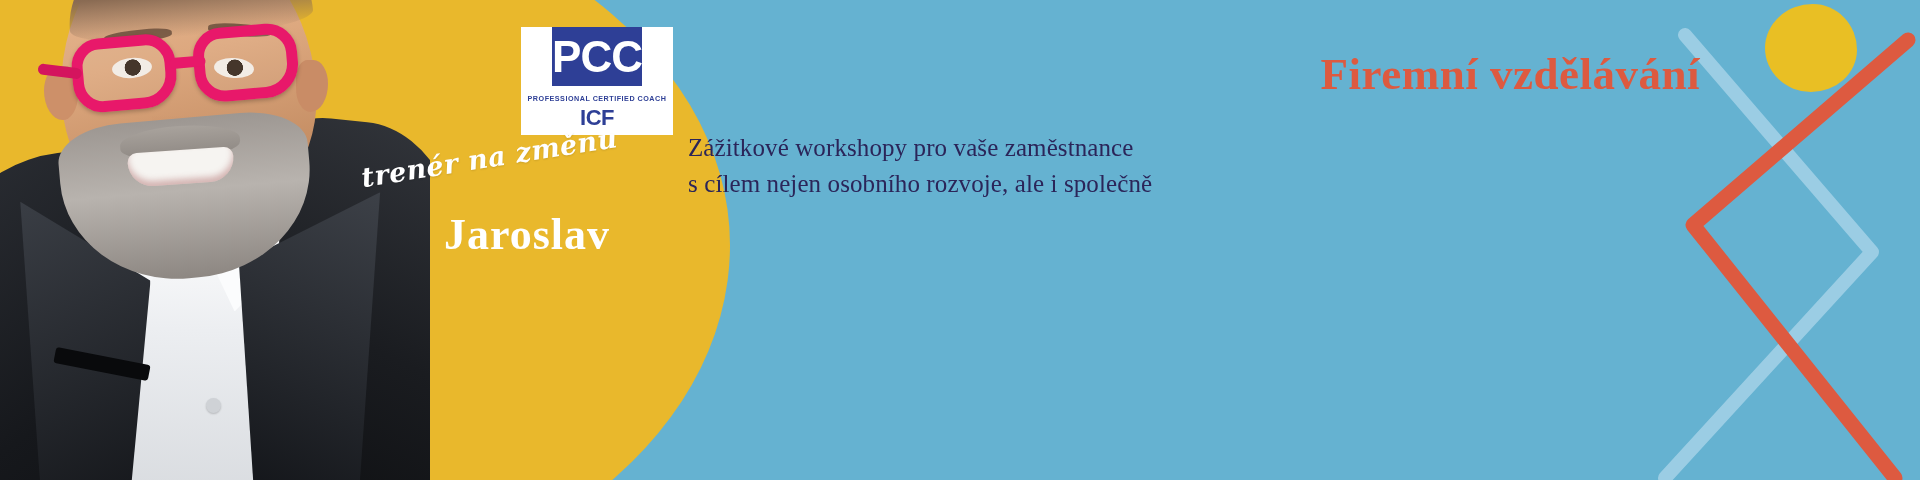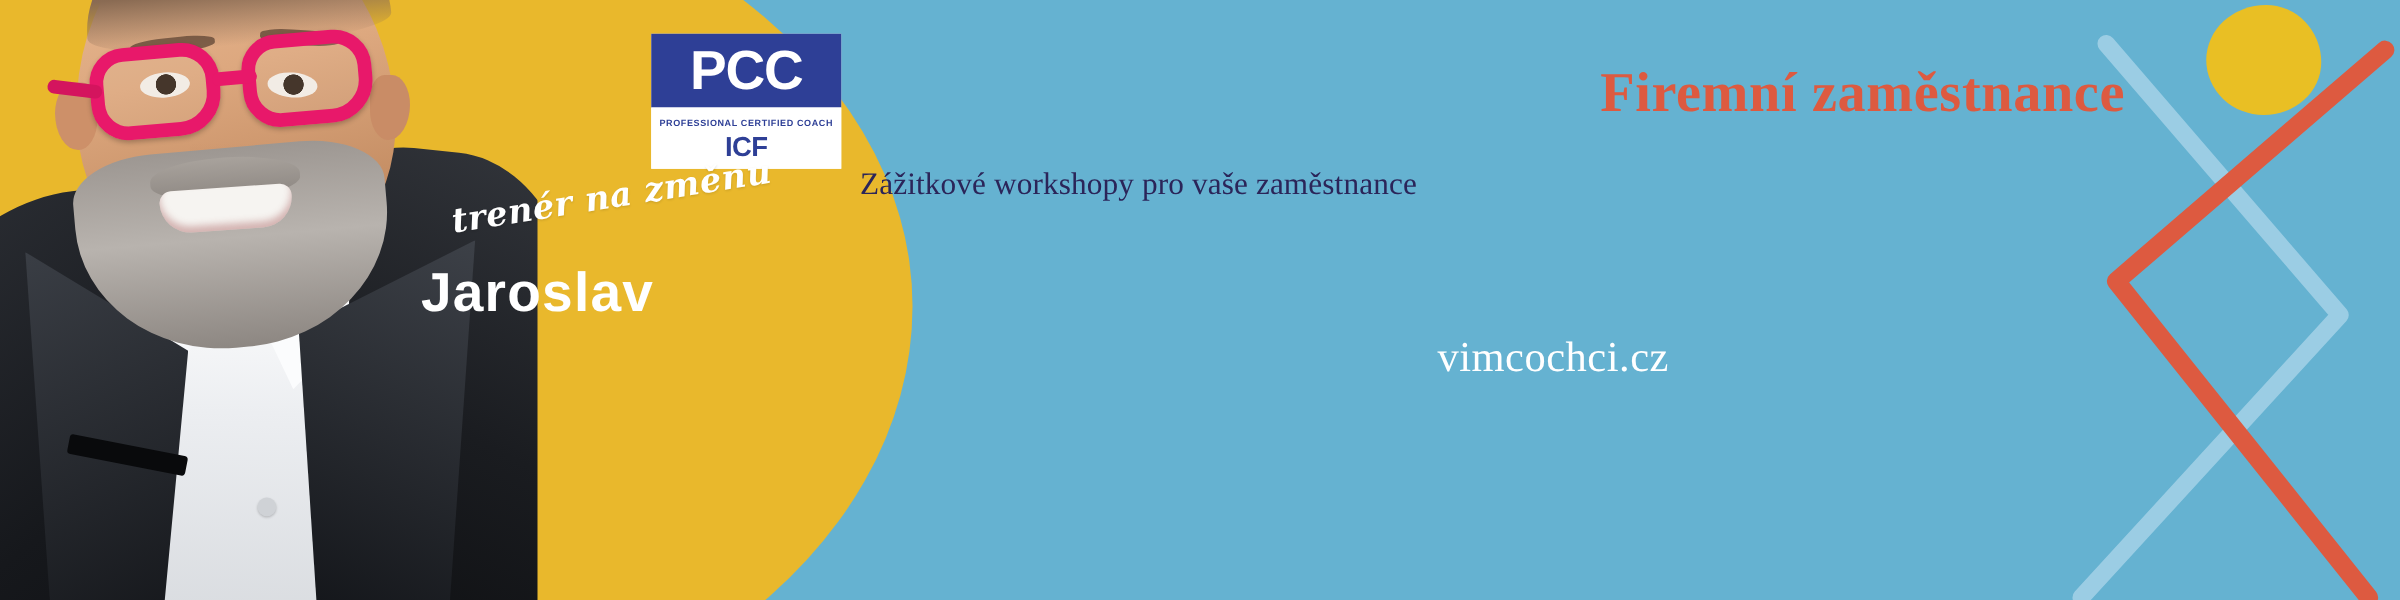--- a/index.html
+++ b/index.html
@@ -213,21 +213,21 @@
     background: #cfd2d6; box-shadow: 0 1px 2px rgba(0,0,0,.2);
   }
 
   
   .pcc-logo {
     position: absolute;
     left: 521px; top: 27px;
     width: 152px; height: 108px;
     background: #ffffff;
     z-index: 6;
-    display: flex; flex-direction: column;
+    display: flex; flex-direction: column; align-items: center;
   }
   .pcc-top {
     height: 59px; background: #2e3f96;
     display: flex; align-items: center; justify-content: center;
   }
   .pcc-top span {
     color: #ffffff;
     font-family: "Liberation Sans", sans-serif;
     font-weight: 700;
     font-size: 44px;
@@ -273,23 +273,23 @@
     transform: rotate(-9deg);
     text-shadow: 0 1px 2px rgba(0,0,0,.12);
   }
 
   
   .name-block {
     position: absolute;
     left: 250px; top: 212px;
     width: 360px;
     z-index: 6;
-    text-align: center;
+    text-align: right;
     color: #ffffff;
-    font-family: Liberation Sans, sans-serif;
+    font-family: Liberation Serif, serif;
     font-weight: 700;
     font-size: 44px;
     line-height: 1.06;
     letter-spacing: 1px;
   }
   .name-block .line { display: block; white-space: nowrap; }
 
   
   .deco { position: absolute; inset: 0; z-index: 2; }
   .yellow-dot {
@@ -392,21 +392,21 @@
       <div class="pcc-icf">ICF</div>
     </div>
   </div>
 
   <div class="tagline">trenér na změnu</div>
 
   <div class="name-block">
     <span class="line">Jaroslav</span>
   </div>
 
-  <div class="headline">Firemní zaměstnance</div>
+  <div class="headline">Firemní vzdělávání</div>
 
   <div class="body-copy">
     <span class="line">Zážitkové workshopy pro vaše zaměstnance</span>
+    <span class="line">s cílem nejen osobního rozvoje, ale i společně</span>
   </div>
 
-  <div class="url">vimcochci.cz</div>
 
 </div>
 
 </body></html>

